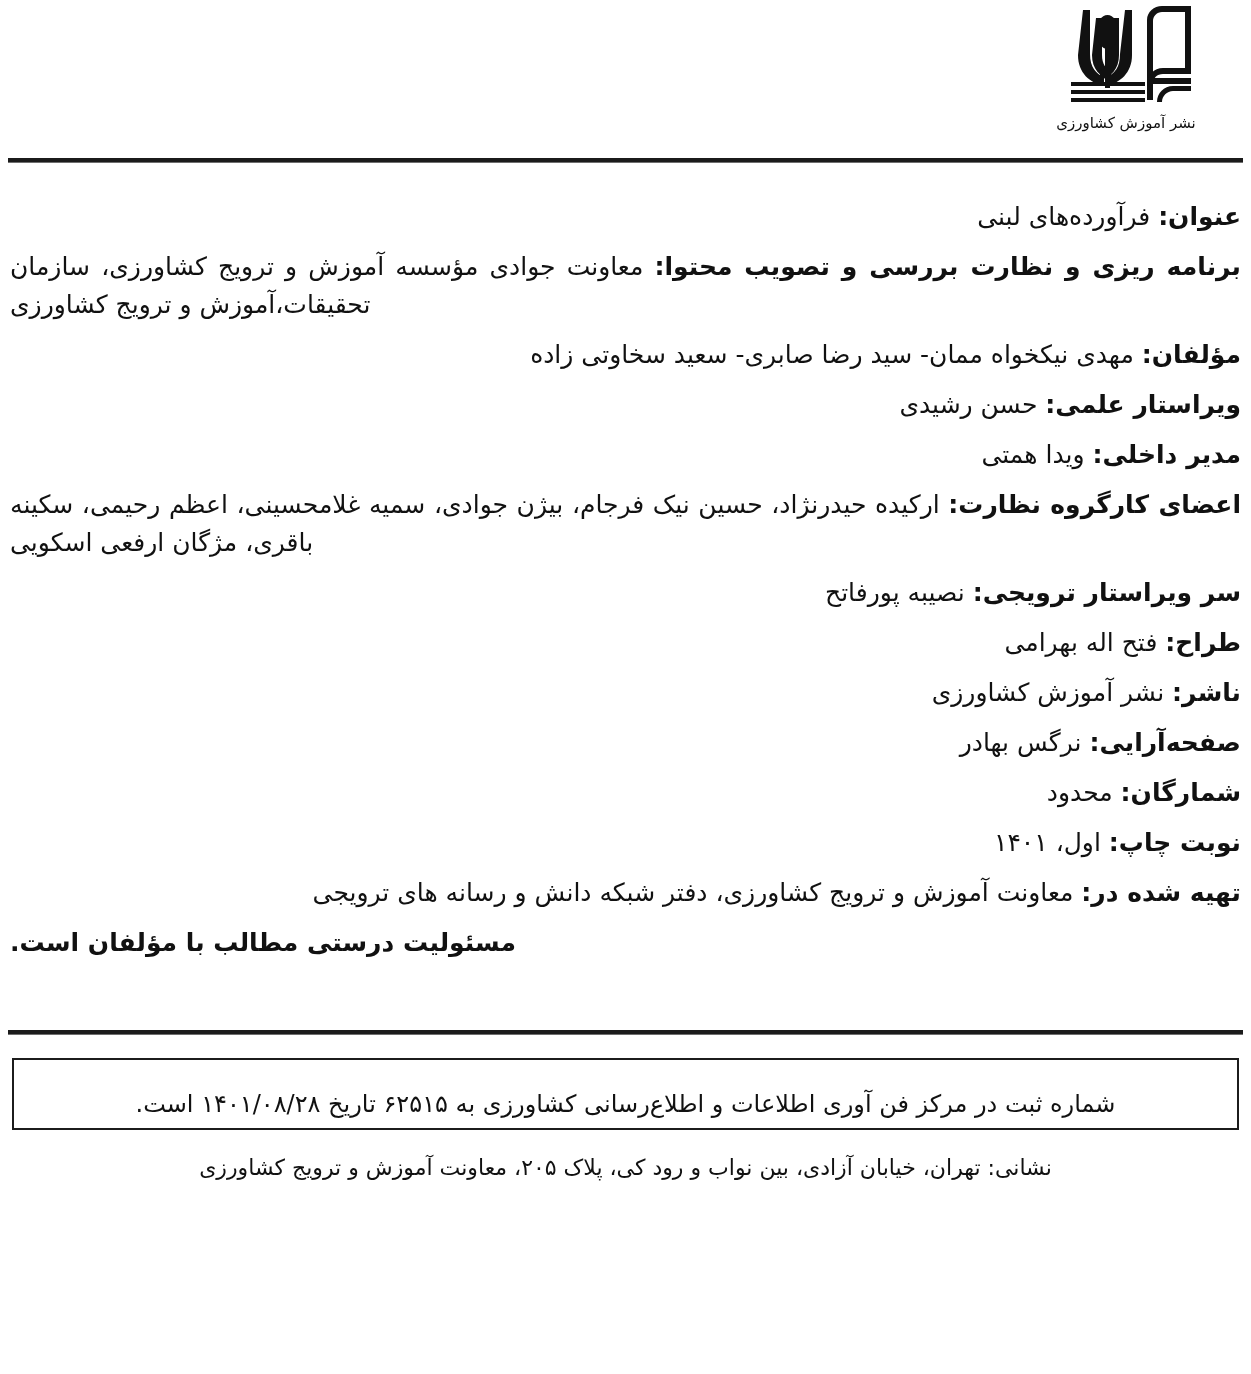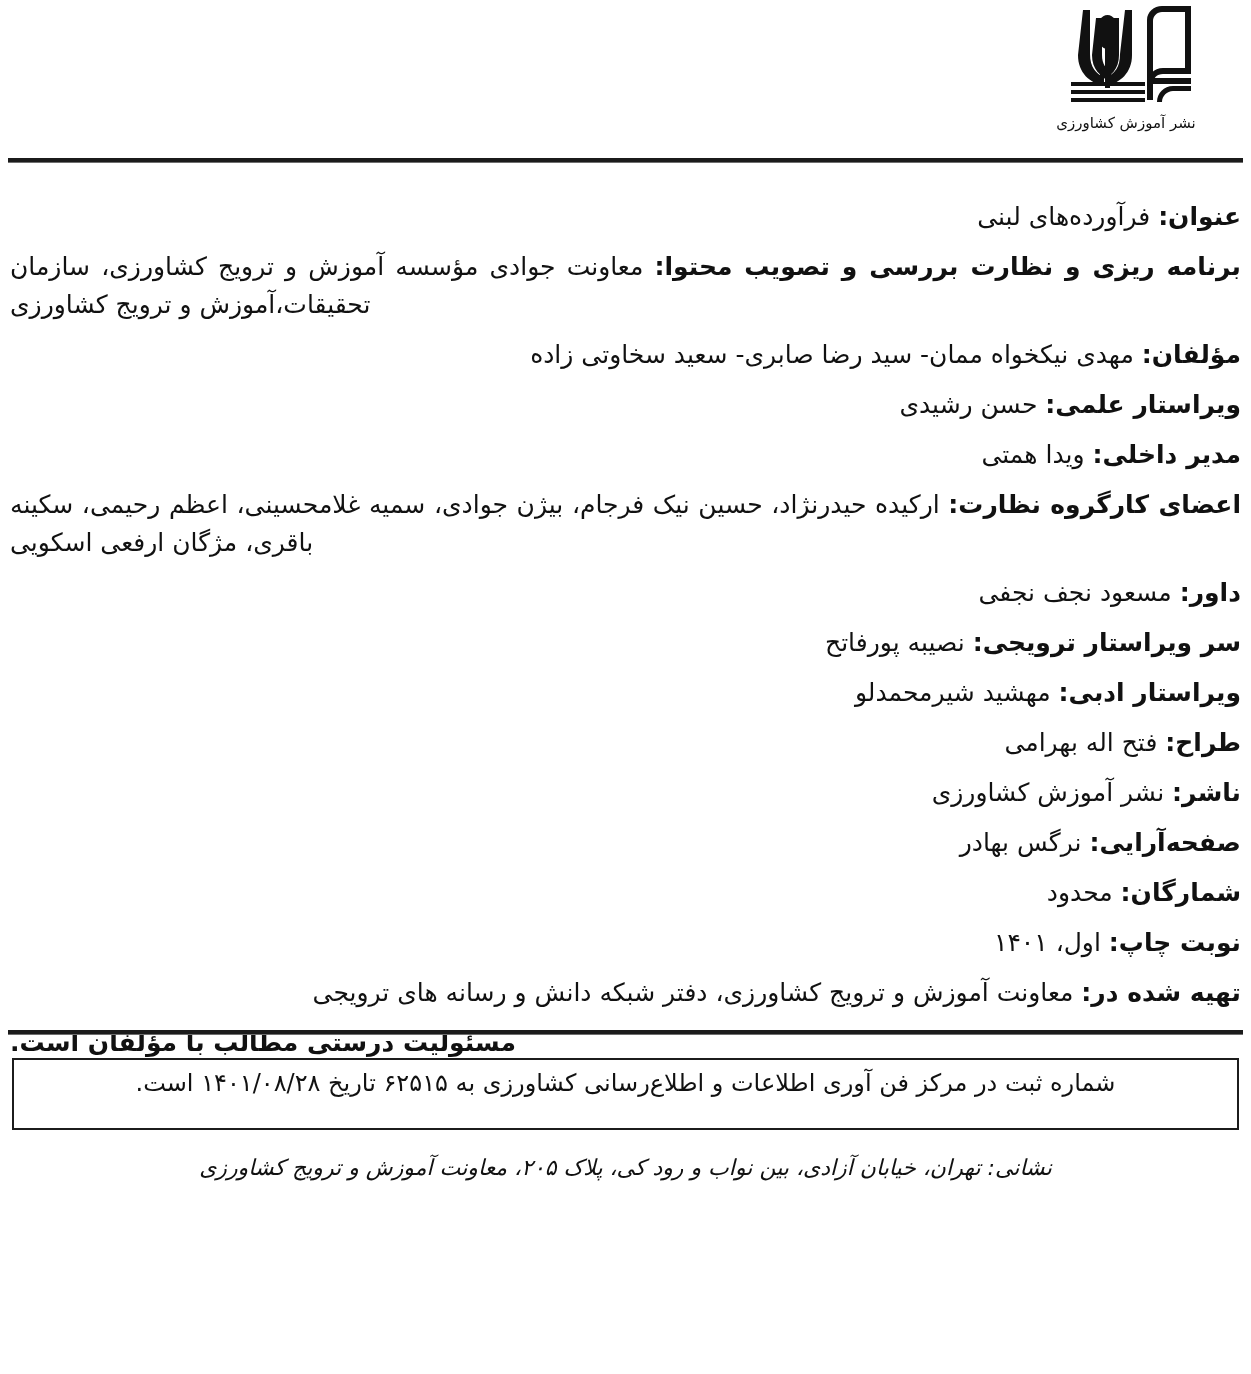--- a/index.html
+++ b/index.html
@@ -109,21 +109,21 @@
   
   .reg-box {
     position: absolute;
     top: 1058px;
     right: 12px;
     left: 12px;
     min-height: 72px;
     border: 2px solid #1c1c1c;
     box-sizing: border-box;
     display: flex;
-    align-items: flex-start;
+    align-items: flex-end;
     justify-content: center;
     padding: 6px 18px;
   }
   .reg-text {
     font-size: 24px;
     line-height: 1.45;
     text-align: center;
     direction: rtl;
   }
 
@@ -131,21 +131,21 @@
   .footer {
     position: absolute;
     top: 1150px;
     right: 10px;
     left: 10px;
     text-align: center;
     font-size: 22px;
     line-height: 1.6;
     direction: rtl;
   }
-  .footer-line { margin: 0; font-style: italic; }
+  .footer-line { margin: 0; }
 </style>
 </head>
 <body>
 
 <div class="page">
 
   <div class="logo-area">
     <svg class="logo-mark" viewBox="0 0 150 108" aria-hidden="true">
       <g fill="#111111">
 
@@ -201,34 +201,26 @@
     <p class="credit-line right-only">
       <span class="lbl">مدیر داخلی:</span>
       <span class="val">ویدا همتی</span>
     </p>
 
     <p class="credit-line">
       <span class="lbl">اعضای کارگروه نظارت:</span>
       <span class="val">ارکیده حیدرنژاد، حسین نیک فرجام، بیژن جوادی، سمیه غلامحسینی، اعظم رحیمی، سکینه باقری، مژگان ارفعی اسکویی</span>
     </p>
 
-    <p class="credit-line right-only">
-      <span class="lbl">داور:</span>
-      <span class="val">مسعود نجف نجفی</span>
-    </p>
 
     <p class="credit-line right-only">
       <span class="lbl">سر ویراستار ترویجی:</span>
       <span class="val">نصیبه پورفاتح</span>
     </p>
 
-    <p class="credit-line right-only">
-      <span class="lbl">ویراستار ادبی:</span>
-      <span class="val">مهشید شیرمحمدلو</span>
-    </p>
 
     <p class="credit-line right-only">
       <span class="lbl">طراح:</span>
       <span class="val">فتح اله بهرامی</span>
     </p>
 
     <p class="credit-line right-only">
       <span class="lbl">ناشر:</span>
       <span class="val">نشر آموزش کشاورزی</span>
     </p>

